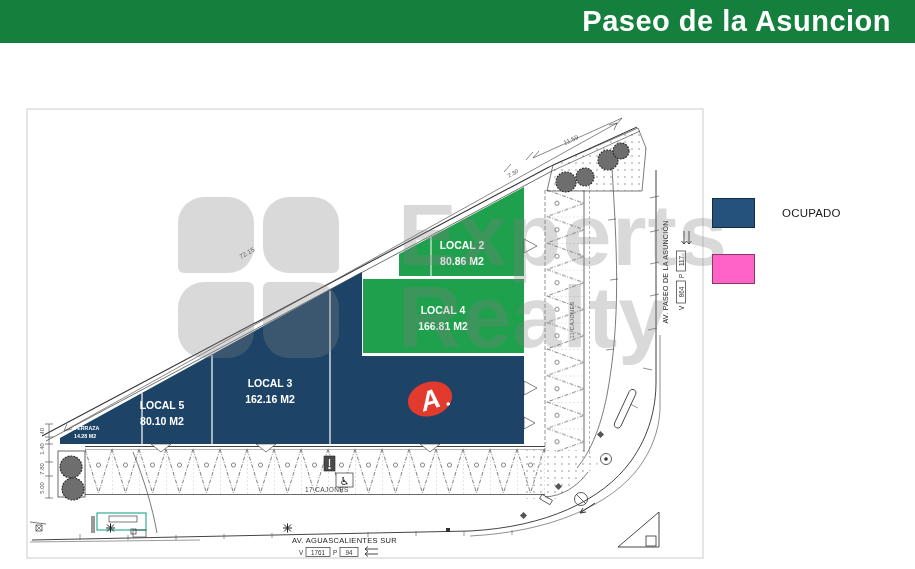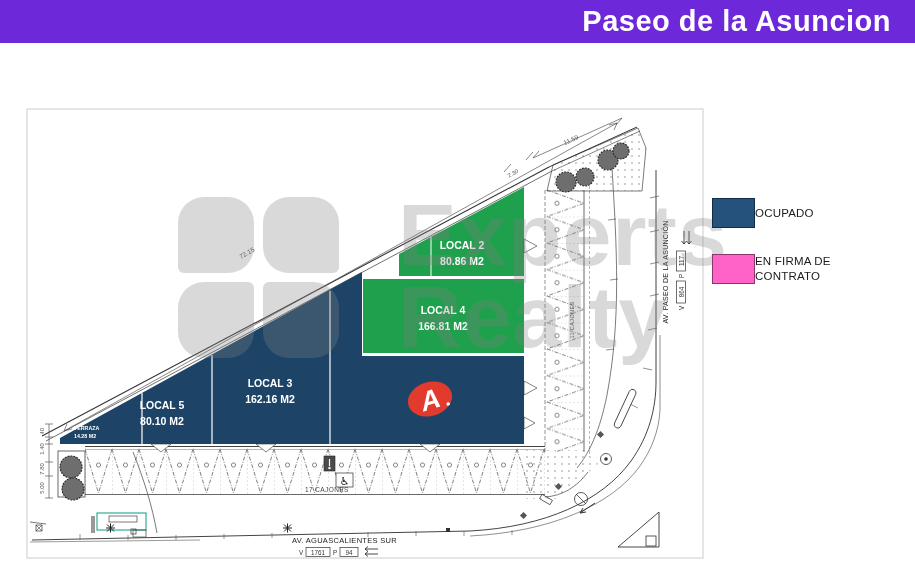--- a/index.html
+++ b/index.html
@@ -21,21 +21,21 @@
   .wm-sq.a{border-radius:26px 26px 26px 6px;}
   .wm-sq.b{border-radius:26px 26px 6px 26px;}
   .wm-sq.c{border-radius:26px 6px 26px 26px;}
   .wm-sq.d{border-radius:6px 26px 26px 26px;}
   .wm-text{position:absolute;left:398px;top:194px;color:rgba(128,128,128,.30);
     font-size:88px;font-weight:bold;line-height:.93;letter-spacing:1px;white-space:nowrap;}
   
   .legend{position:absolute;left:712px;top:198px;width:200px;z-index:30;}
   .legend-row{display:flex;align-items:center;margin-bottom:26px;}
   .swatch{width:43px;height:30px;flex:0 0 43px;border:1px solid rgba(0,0,0,.45);box-sizing:border-box;}
-  .legend-label{margin-left:0;width:100px;font-size:11.5px;color:#1b1b1b;line-height:1.3;letter-spacing:.2px;}
+  .legend-label{margin-left:27px;width:100px;font-size:11.5px;color:#1b1b1b;line-height:1.3;letter-spacing:.2px;}
   
   .plan{position:absolute;left:0;top:0;z-index:10;}
   svg text{font-family:"Liberation Sans","DejaVu Sans",sans-serif;}
   .loc-name{fill:#ffffff;font-weight:bold;font-size:10.5px;text-anchor:middle;}
   .tiny{fill:#ffffff;font-weight:bold;font-size:5.3px;}
   .dim{fill:#555;font-size:6.5px;text-anchor:middle;}
   .street{fill:#222;font-size:7.5px;letter-spacing:.3px;}
   .lot{fill:#333;font-size:6.3px;text-anchor:middle;}
   .pk{fill:#444;font-size:6.5px;letter-spacing:.4px;}
 </style>
@@ -247,26 +247,25 @@
       <div class="wm-sq b"></div>
     <div class="wm-sq c"></div>
       <div class="wm-sq d"></div>
   </div>
   <div class="wm-text">
     <div>Experts</div>
     <div>Realty</div>
   </div>
 </div>
 
-<div class="header" style="background-color: #6d28d9;">
+<div class="header" style="background-color: #15803d;">
   <span class="header-title">Paseo de la Asuncion</span>
 </div>
 
 <div class="legend">
   <div class="legend-row">
     <div class="swatch" style="background-color: rgb(36, 82, 124);"></div>
     <div class="legend-label">OCUPADO</div>
   </div>
   <div class="legend-row">
     <div class="swatch" style="background-color: rgb(255, 99, 200);"></div>
-    <div class="legend-label">EN FIRMA DE CONTRATO</div>
   </div>
 </div>
 
 </body></html>

